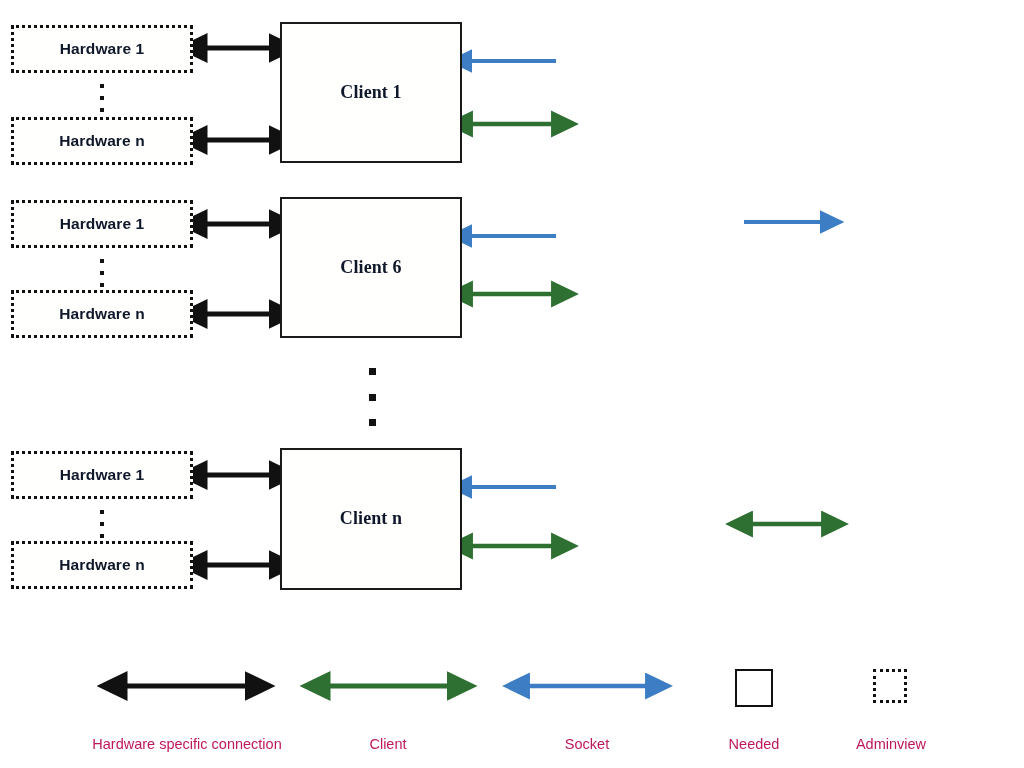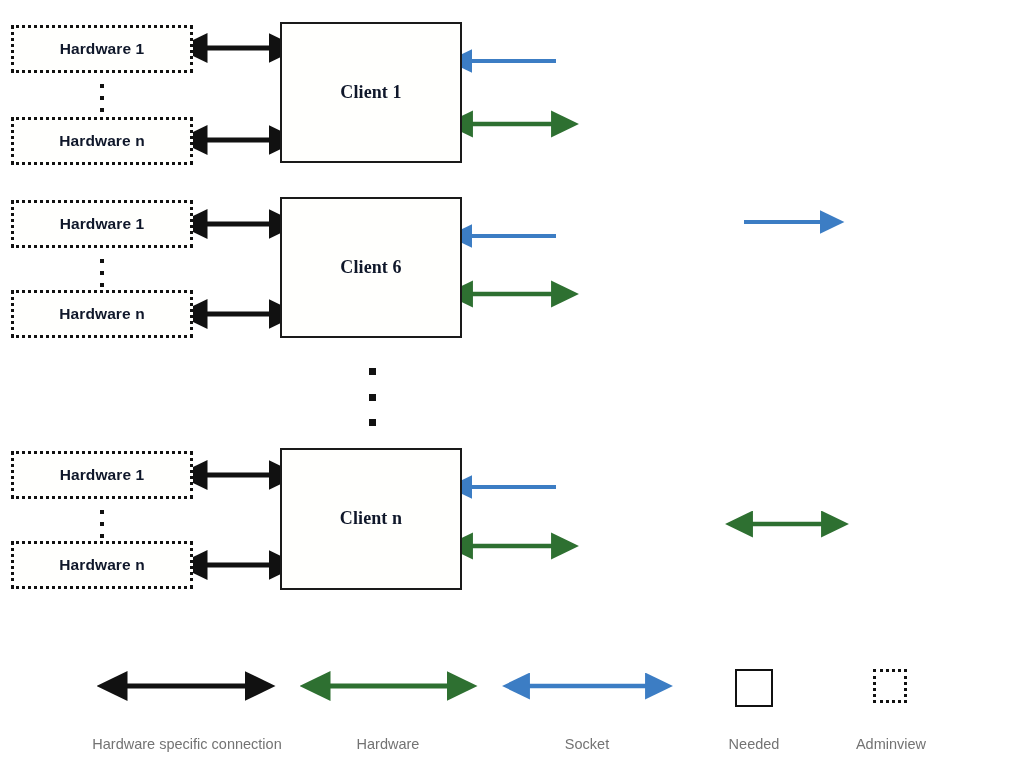--- a/index.html
+++ b/index.html
@@ -87,21 +87,21 @@
 
   
   .legend-item {
     position: absolute;
     box-sizing: border-box;
   }
   .legend-label {
     position: absolute;
     font-size: 14.5px;
     font-weight: normal;
-    color: #737373;
+    color: #be185d;
     white-space: nowrap;
     text-align: center;
   }
   .legend-swatch-solid {
     position: absolute;
     box-sizing: border-box;
     border: 2.5px solid #111111;
     background: #ffffff;
   }
   .legend-swatch-dotted {
@@ -230,21 +230,21 @@
   <div class="node node-solid node-client" style="left:280px; top:448px; width:182px; height:142px;">
     <span class="node-label">Client n</span>
   </div>
 
 
 
   <div class="legend-item" style="left:0; top:0;">
 
     <div class="legend-label" style="left:67px; top:736px; width:240px;">Hardware specific connection</div>
 
-    <div class="legend-label" style="left:313px; top:736px; width:150px;">Hardware</div>
+    <div class="legend-label" style="left:313px; top:736px; width:150px;">Client</div>
 
     <div class="legend-label" style="left:532px; top:736px; width:110px;">Socket</div>
 
     <div class="legend-swatch-solid" style="left:735px; top:669px; width:38px; height:38px;"></div>
     <div class="legend-label" style="left:699px; top:736px; width:110px;">Needed</div>
 
     <div class="legend-swatch-dotted" style="left:873px; top:669px; width:34px; height:34px;"></div>
     <div class="legend-label" style="left:836px; top:736px; width:110px;">Adminview</div>
   </div>
 

